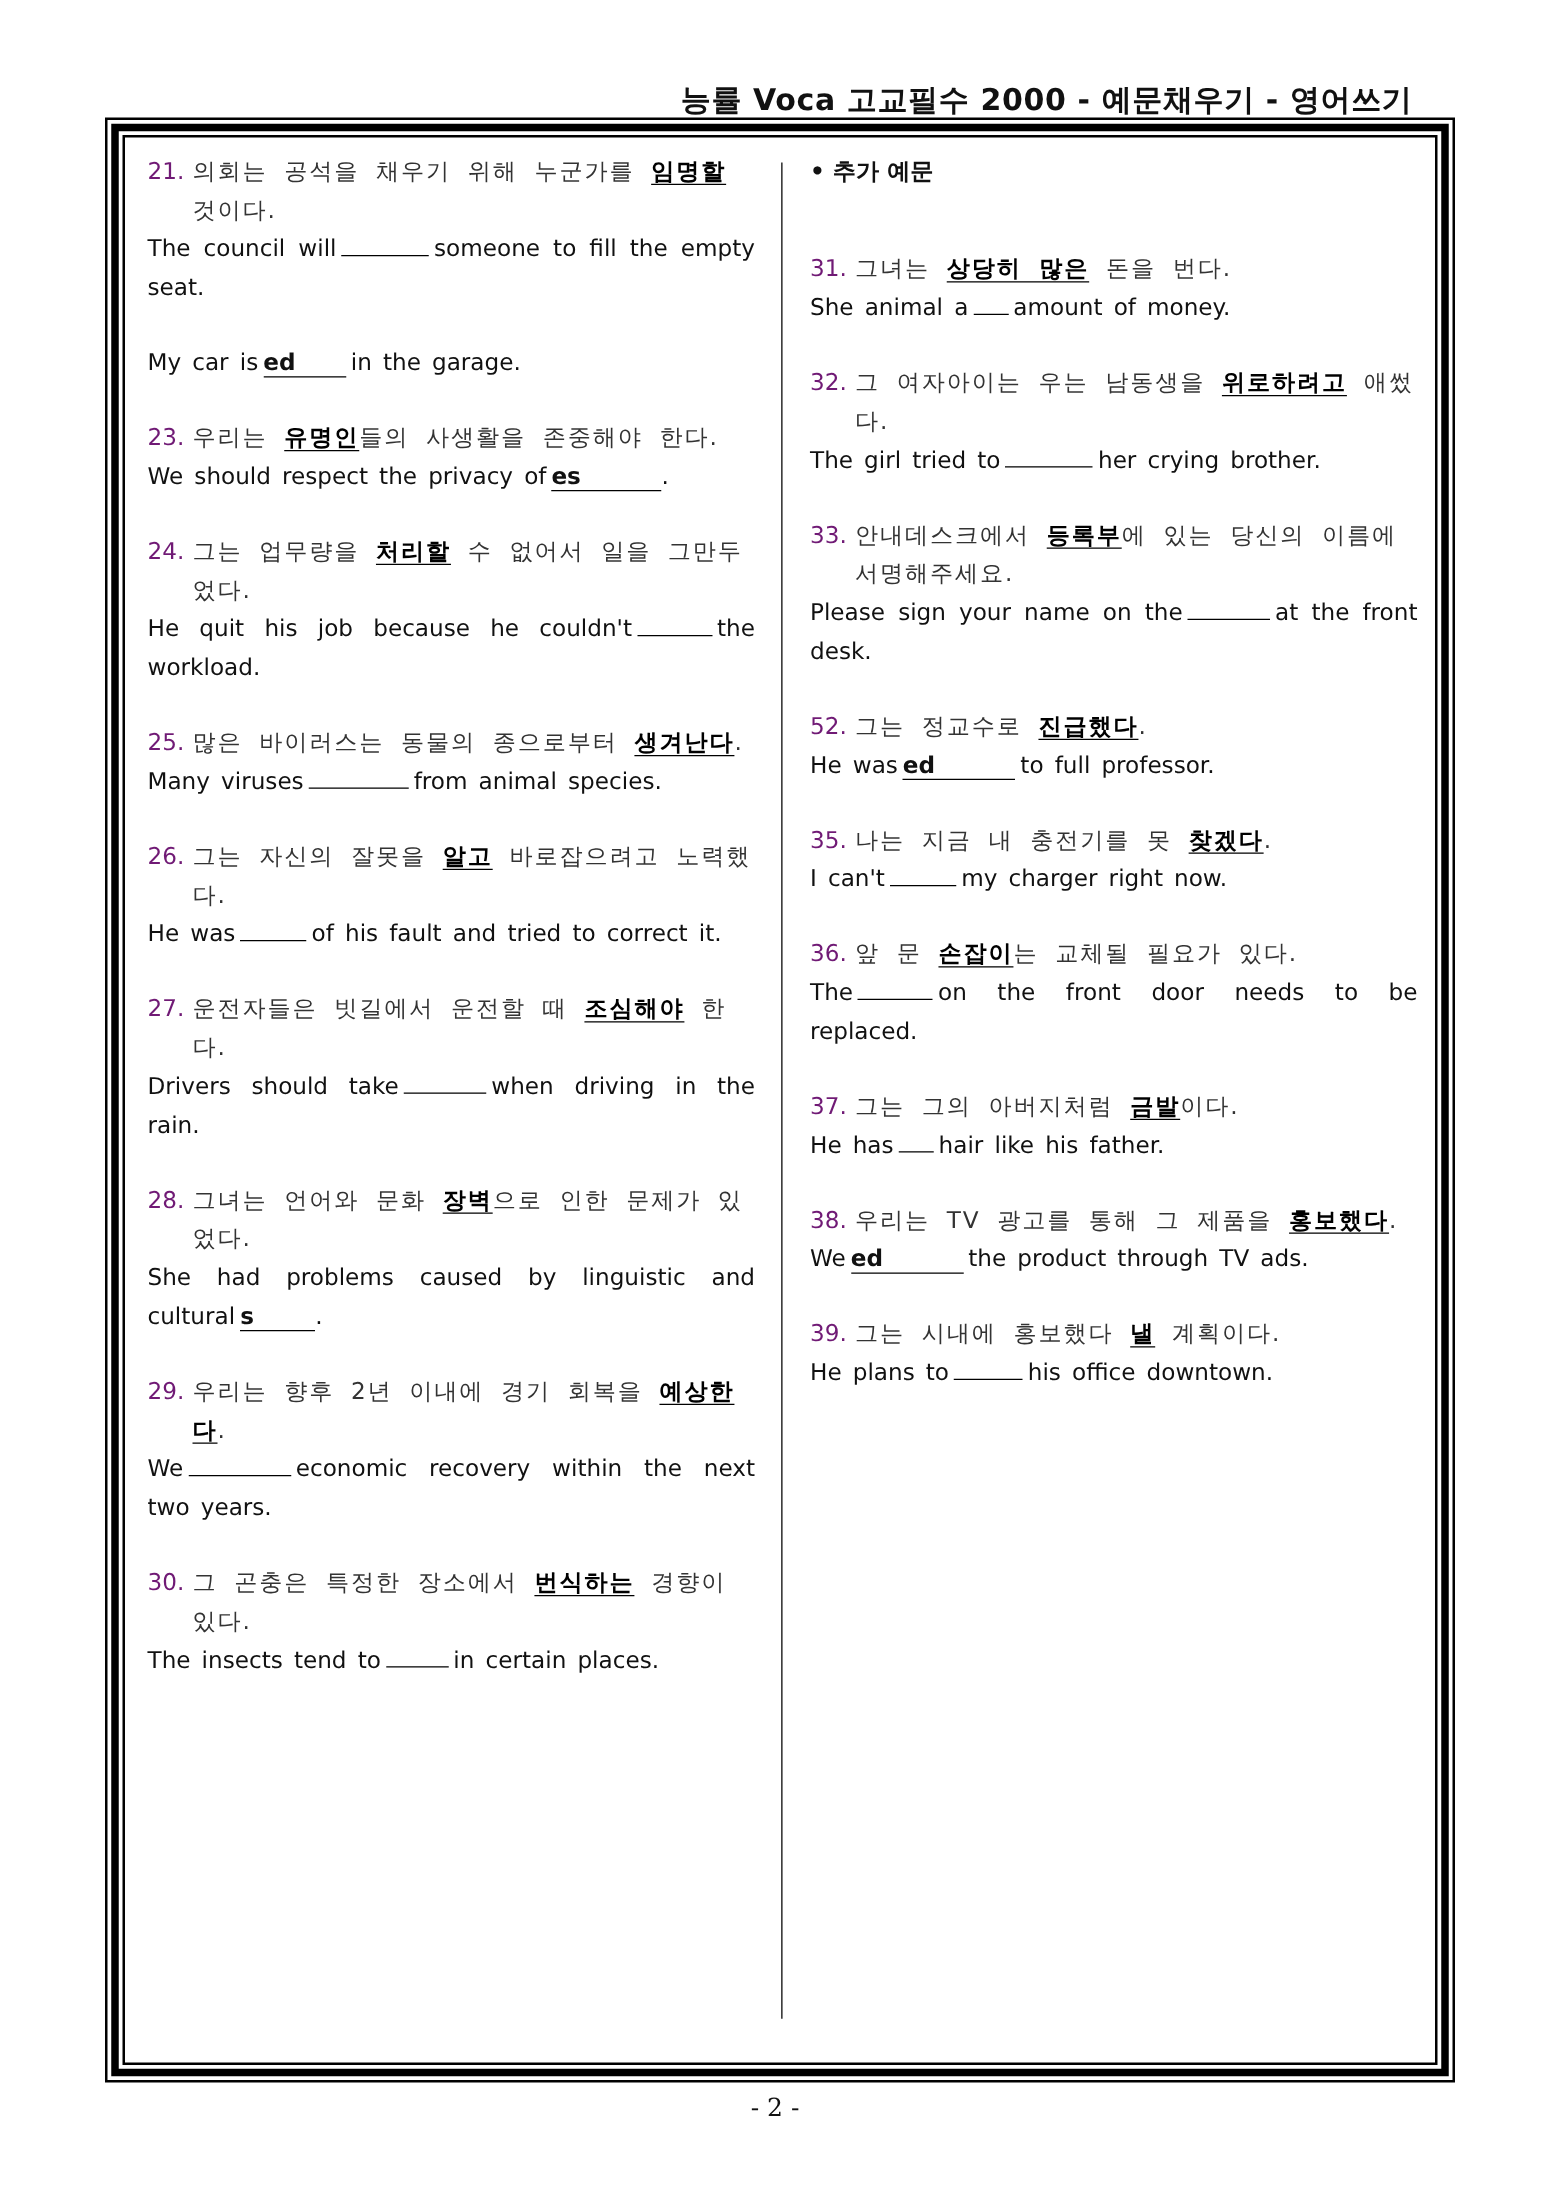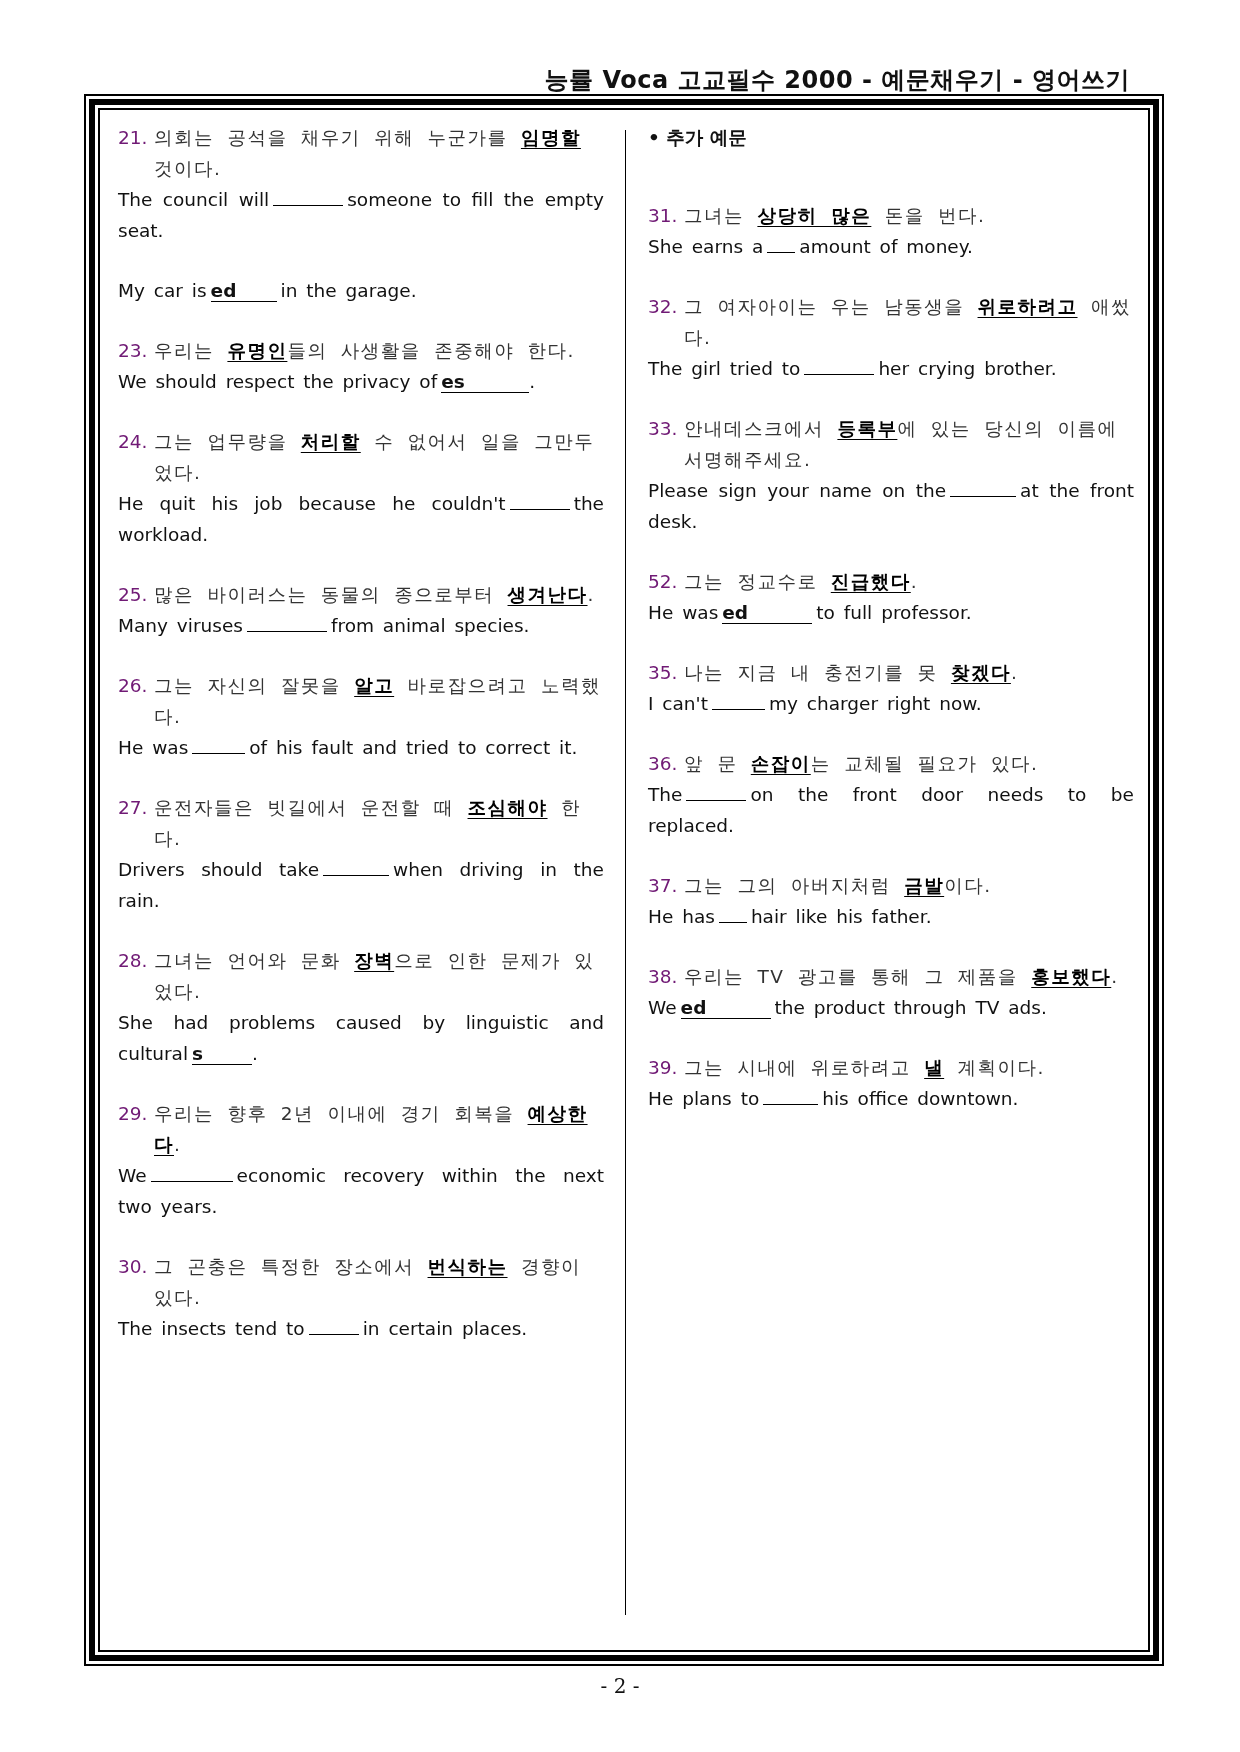--- a/index.html
+++ b/index.html
@@ -133,21 +133,21 @@
   </div>
 
 <div class="column col-right">
   <div class="section-head">• 추가 예문</div>
   <div id="right-col">
       <div class="item">
         <div class="ko-line">
           <span class="num">31.</span>
           <span class="ko"><span>그녀는 </span><b>상당히 많은</b><span> 돈을 번다.</span></span>
         </div>
-        <div class="en"><span>She earns a</span><span class="blank" style="width:28px"></span><span>amount of money.</span></div>
+        <div class="en"><span>She animal a</span><span class="blank" style="width:28px"></span><span>amount of money.</span></div>
       </div>
       <div class="item">
         <div class="ko-line">
           <span class="num">32.</span>
           <span class="ko"><span>그 여자아이는 우는 남동생을 </span><b>위로하려고</b><span> 애썼다.</span></span>
         </div>
         <div class="en"><span>The girl tried to</span><span class="blank" style="width:70px"></span><span>her crying brother.</span></div>
       </div>
       <div class="item">
         <div class="ko-line">
@@ -187,20 +187,20 @@
       <div class="item">
         <div class="ko-line">
           <span class="num">38.</span>
           <span class="ko"><span>우리는 TV 광고를 통해 그 제품을 </span><b>홍보했다</b><span>.</span></span>
         </div>
         <div class="en"><span>We</span><span class="blank" style="width:90px">ed</span><span>the product through TV ads.</span></div>
       </div>
       <div class="item">
         <div class="ko-line">
           <span class="num">39.</span>
-          <span class="ko"><span>그는 시내에 위로하려고 </span><b>낼</b><span> 계획이다.</span></span>
+          <span class="ko"><span>그는 시내에 홍보했다 </span><b>낼</b><span> 계획이다.</span></span>
         </div>
         <div class="en"><span>He plans to</span><span class="blank" style="width:55px"></span><span>his office downtown.</span></div>
       </div>
     </div>
 </div>
 
 <div class="page-number">- 2 -</div>
 
 </body></html>

